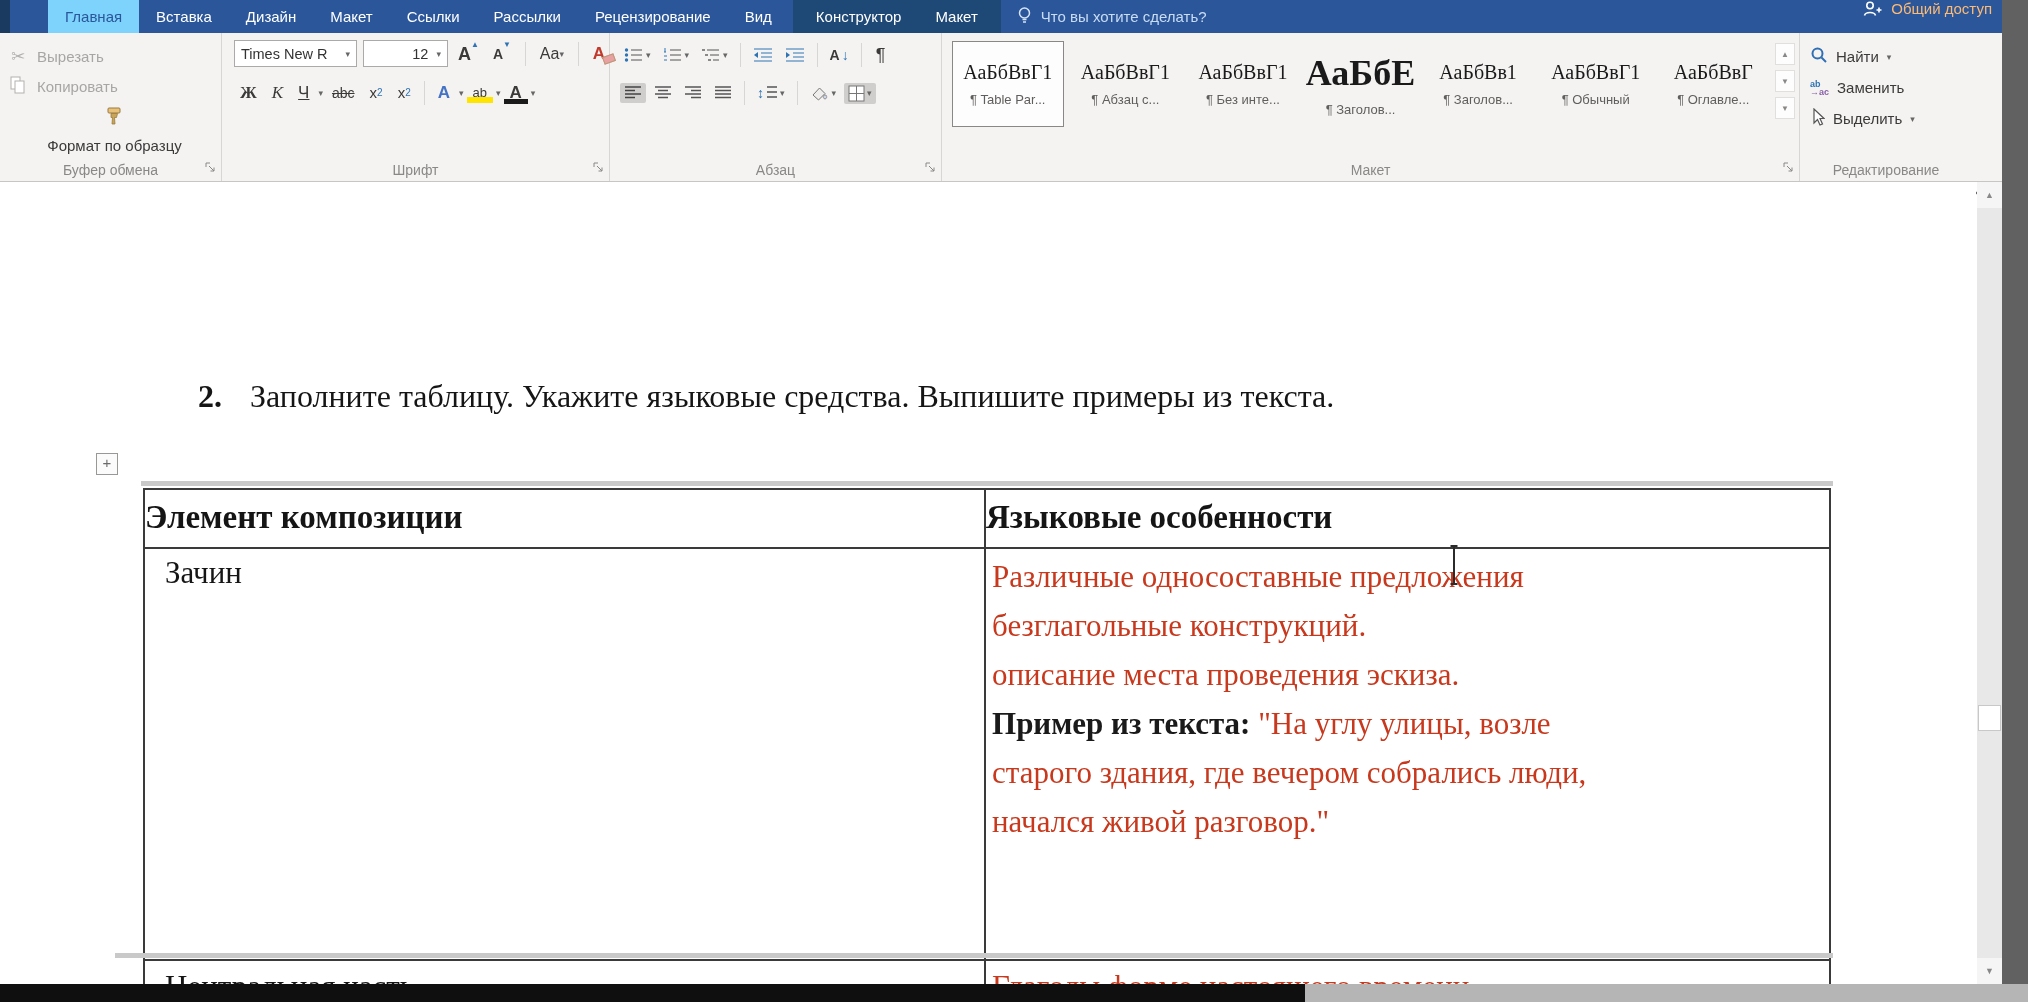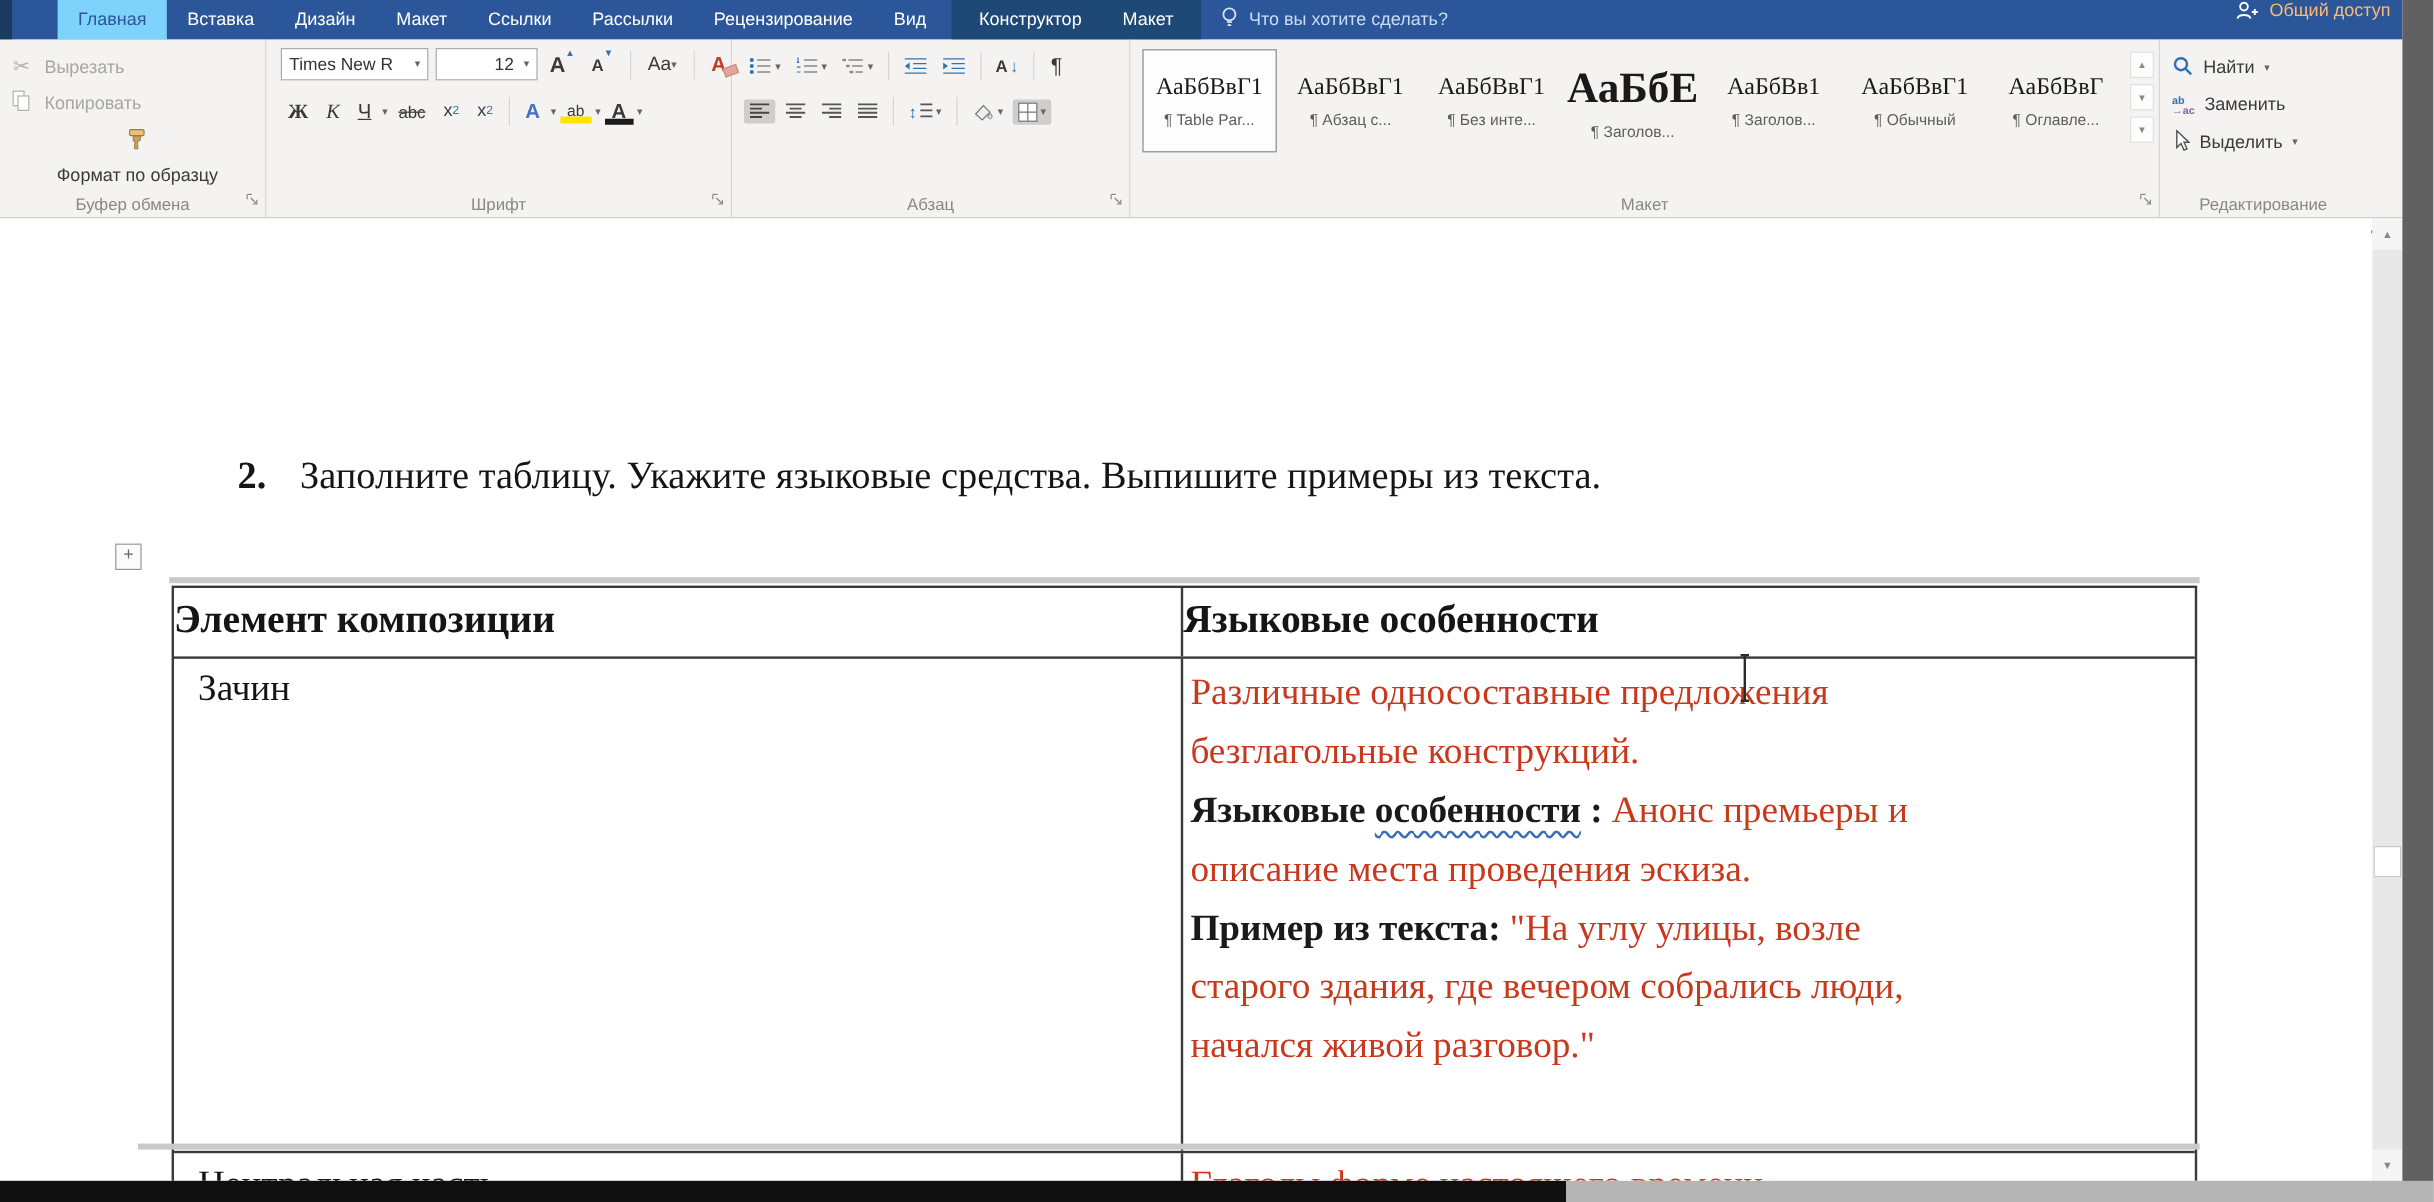--- a/index.html
+++ b/index.html
@@ -452,23 +452,20 @@
       <div class="t-grid">
         <div class="t-row t-head">
           <div class="t-cell c1 th">Элемент композиции</div>
           <div class="t-cell c2 th">Языковые особенности</div>
         </div>
         <div class="t-row t-r1">
           <div class="t-cell c1">Зачин</div>
           <div class="t-cell c2">
             <div class="tl"><span class="red">Различные односоставные предложения</span></div>
             <div class="tl"><span class="red">безглагольные конструкций.</span></div>
-            <div class="tl">
-              <span class="bld">Языковые </span><span class="bld sq">особенности</span><span class="bld"> : </span><span class="red">Анонс премьеры и</span>
-            </div>
             <div class="tl"><span class="red">описание места проведения эскиза.</span></div>
             <div class="tl">
               <span class="bld">Пример из текста: </span><span class="red">"На углу улицы, возле</span>
             </div>
             <div class="tl"><span class="red">старого здания, где вечером собрались люди,</span></div>
             <div class="tl"><span class="red">начался живой разговор."</span></div>
           </div>
         </div>
         <div class="t-row t-r2">
           <div class="t-cell c1">Центральная часть</div>

